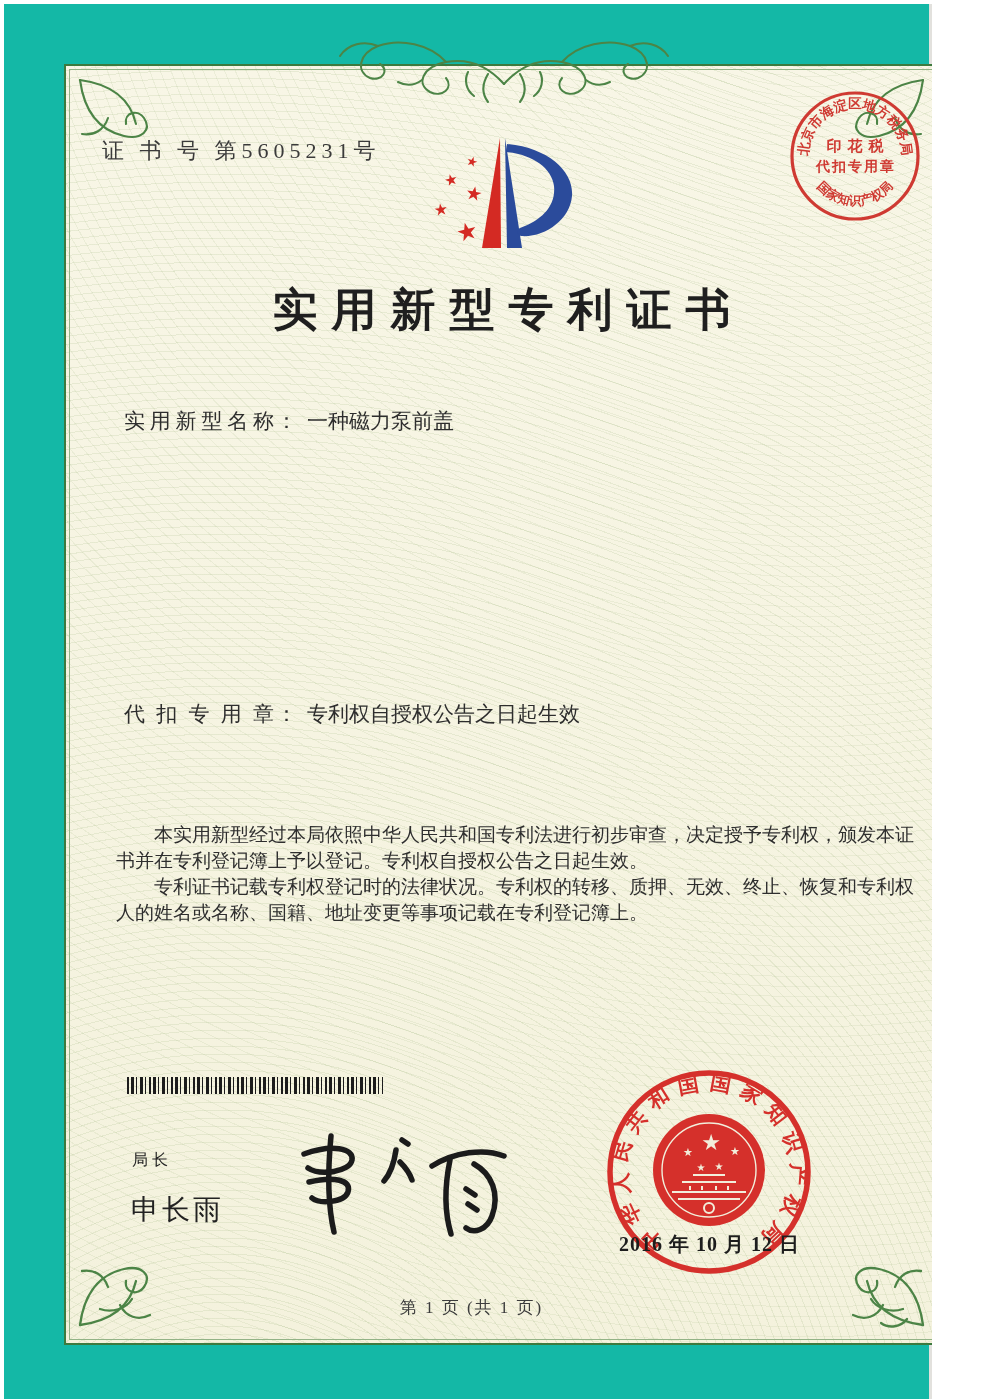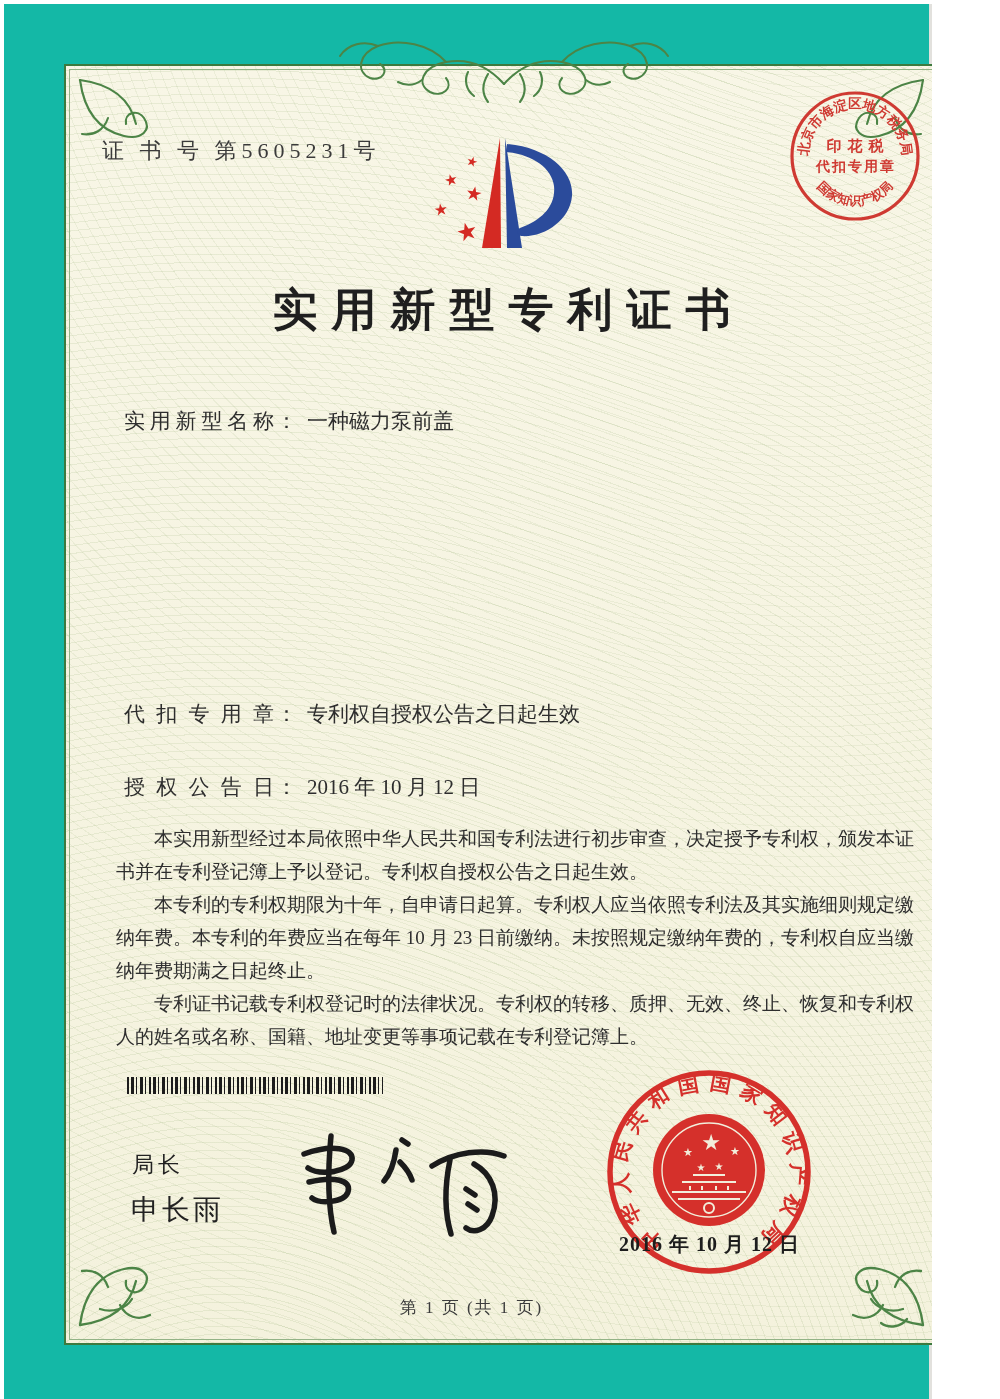--- a/index.html
+++ b/index.html
@@ -21,29 +21,29 @@
   .frame::after{
     content:"";position:absolute;inset:3px;border:1px solid #93b386;pointer-events:none;
   }
   .abs{position:absolute;}
   .cert-no{left:98px;top:132px;font-size:22px;color:#3a3a3a;letter-spacing:5px;}
   .title{left:60px;top:276px;width:875px;text-align:center;font-size:45px;font-weight:700;
          color:#1f1f1f;letter-spacing:14px;text-indent:14px;}
   .field{left:120px;font-size:21px;color:#2d2d2d;white-space:nowrap;}
   .f-label{display:inline-block;width:150px;text-align:justify;text-align-last:justify;vertical-align:baseline;}
   .f-colon{margin:0 10px 0 2px;}
-  .paras{left:112px;top:818px;width:798px;font-size:19px;line-height:33px;
+  .paras{left:112px;top:818px;width:798px;font-size:19px;line-height:26px;
          color:#2e2e2e;text-align:justify;}
   .paras p{margin:0;text-indent:2em;}
   .barcode{left:123px;top:1073px;width:256px;height:17px;
     background:repeating-linear-gradient(90deg,
       #1c1c1c 0 2px,transparent 2px 4px,#1c1c1c 4px 7px,transparent 7px 9px,
       #1c1c1c 9px 10px,transparent 10px 13px,#1c1c1c 13px 16px,transparent 16px 18px,
       #1c1c1c 18px 19px,transparent 19px 22px);}
-  .sig-role{left:128px;top:1146px;font-size:22px;color:#222;letter-spacing:4px;}
+  .sig-role{left:128px;top:1146px;font-size:16px;color:#222;letter-spacing:4px;}
   .sig-name{left:127px;top:1187px;font-size:28px;color:#222;letter-spacing:3px;}
   .seal-date{left:598px;top:1227px;width:215px;text-align:center;font-size:20px;
              color:#1d1d1d;letter-spacing:1px;font-weight:600;}
   .footer{left:60px;top:1292px;width:815px;text-align:center;font-size:17px;color:#3c3c3c;letter-spacing:2px;}
   svg{display:block;}
 </style>
 </head>
 <body>
 
 <div class="page">
@@ -138,27 +138,23 @@
   </svg>
 
   <div class="abs title">实用新型专利证书</div>
 
   <div class="abs field" style="top:403px;">
     <span class="f-label">实用新型名称</span><span class="f-colon">：</span><span>一种磁力泵前盖</span>
   </div>
   <div class="abs field" style="top:696px;">
     <span class="f-label">代扣专用章</span><span class="f-colon">：</span><span>专利权自授权公告之日起生效</span>
   </div>
-  <div class="abs field" style="top:769px;">
-    <span class="f-label">授权公告日</span><span class="f-colon">：</span><span>2016 年 10 月 12 日</span>
-  </div>
 
   <div class="abs paras">
     <p>本实用新型经过本局依照中华人民共和国专利法进行初步审查，决定授予专利权，颁发本证书并在专利登记簿上予以登记。专利权自授权公告之日起生效。</p>
-    <p>本专利的专利权期限为十年，自申请日起算。专利权人应当依照专利法及其实施细则规定缴纳年费。本专利的年费应当在每年 10 月 23 日前缴纳。未按照规定缴纳年费的，专利权自应当缴纳年费期满之日起终止。</p>
     <p>专利证书记载专利权登记时的法律状况。专利权的转移、质押、无效、终止、恢复和专利权人的姓名或名称、国籍、地址变更等事项记载在专利登记簿上。</p>
   </div>
 
   <div class="abs barcode"></div>
 
   <div class="abs sig-role">局长</div>
   <div class="abs sig-name">申长雨</div>
 
   <svg class="abs" style="left:280px;top:1118px;" width="240" height="120" viewBox="0 0 240 120">
     <g stroke="#1b1b1b" stroke-width="5.5" fill="none" stroke-linecap="round" stroke-linejoin="round">

